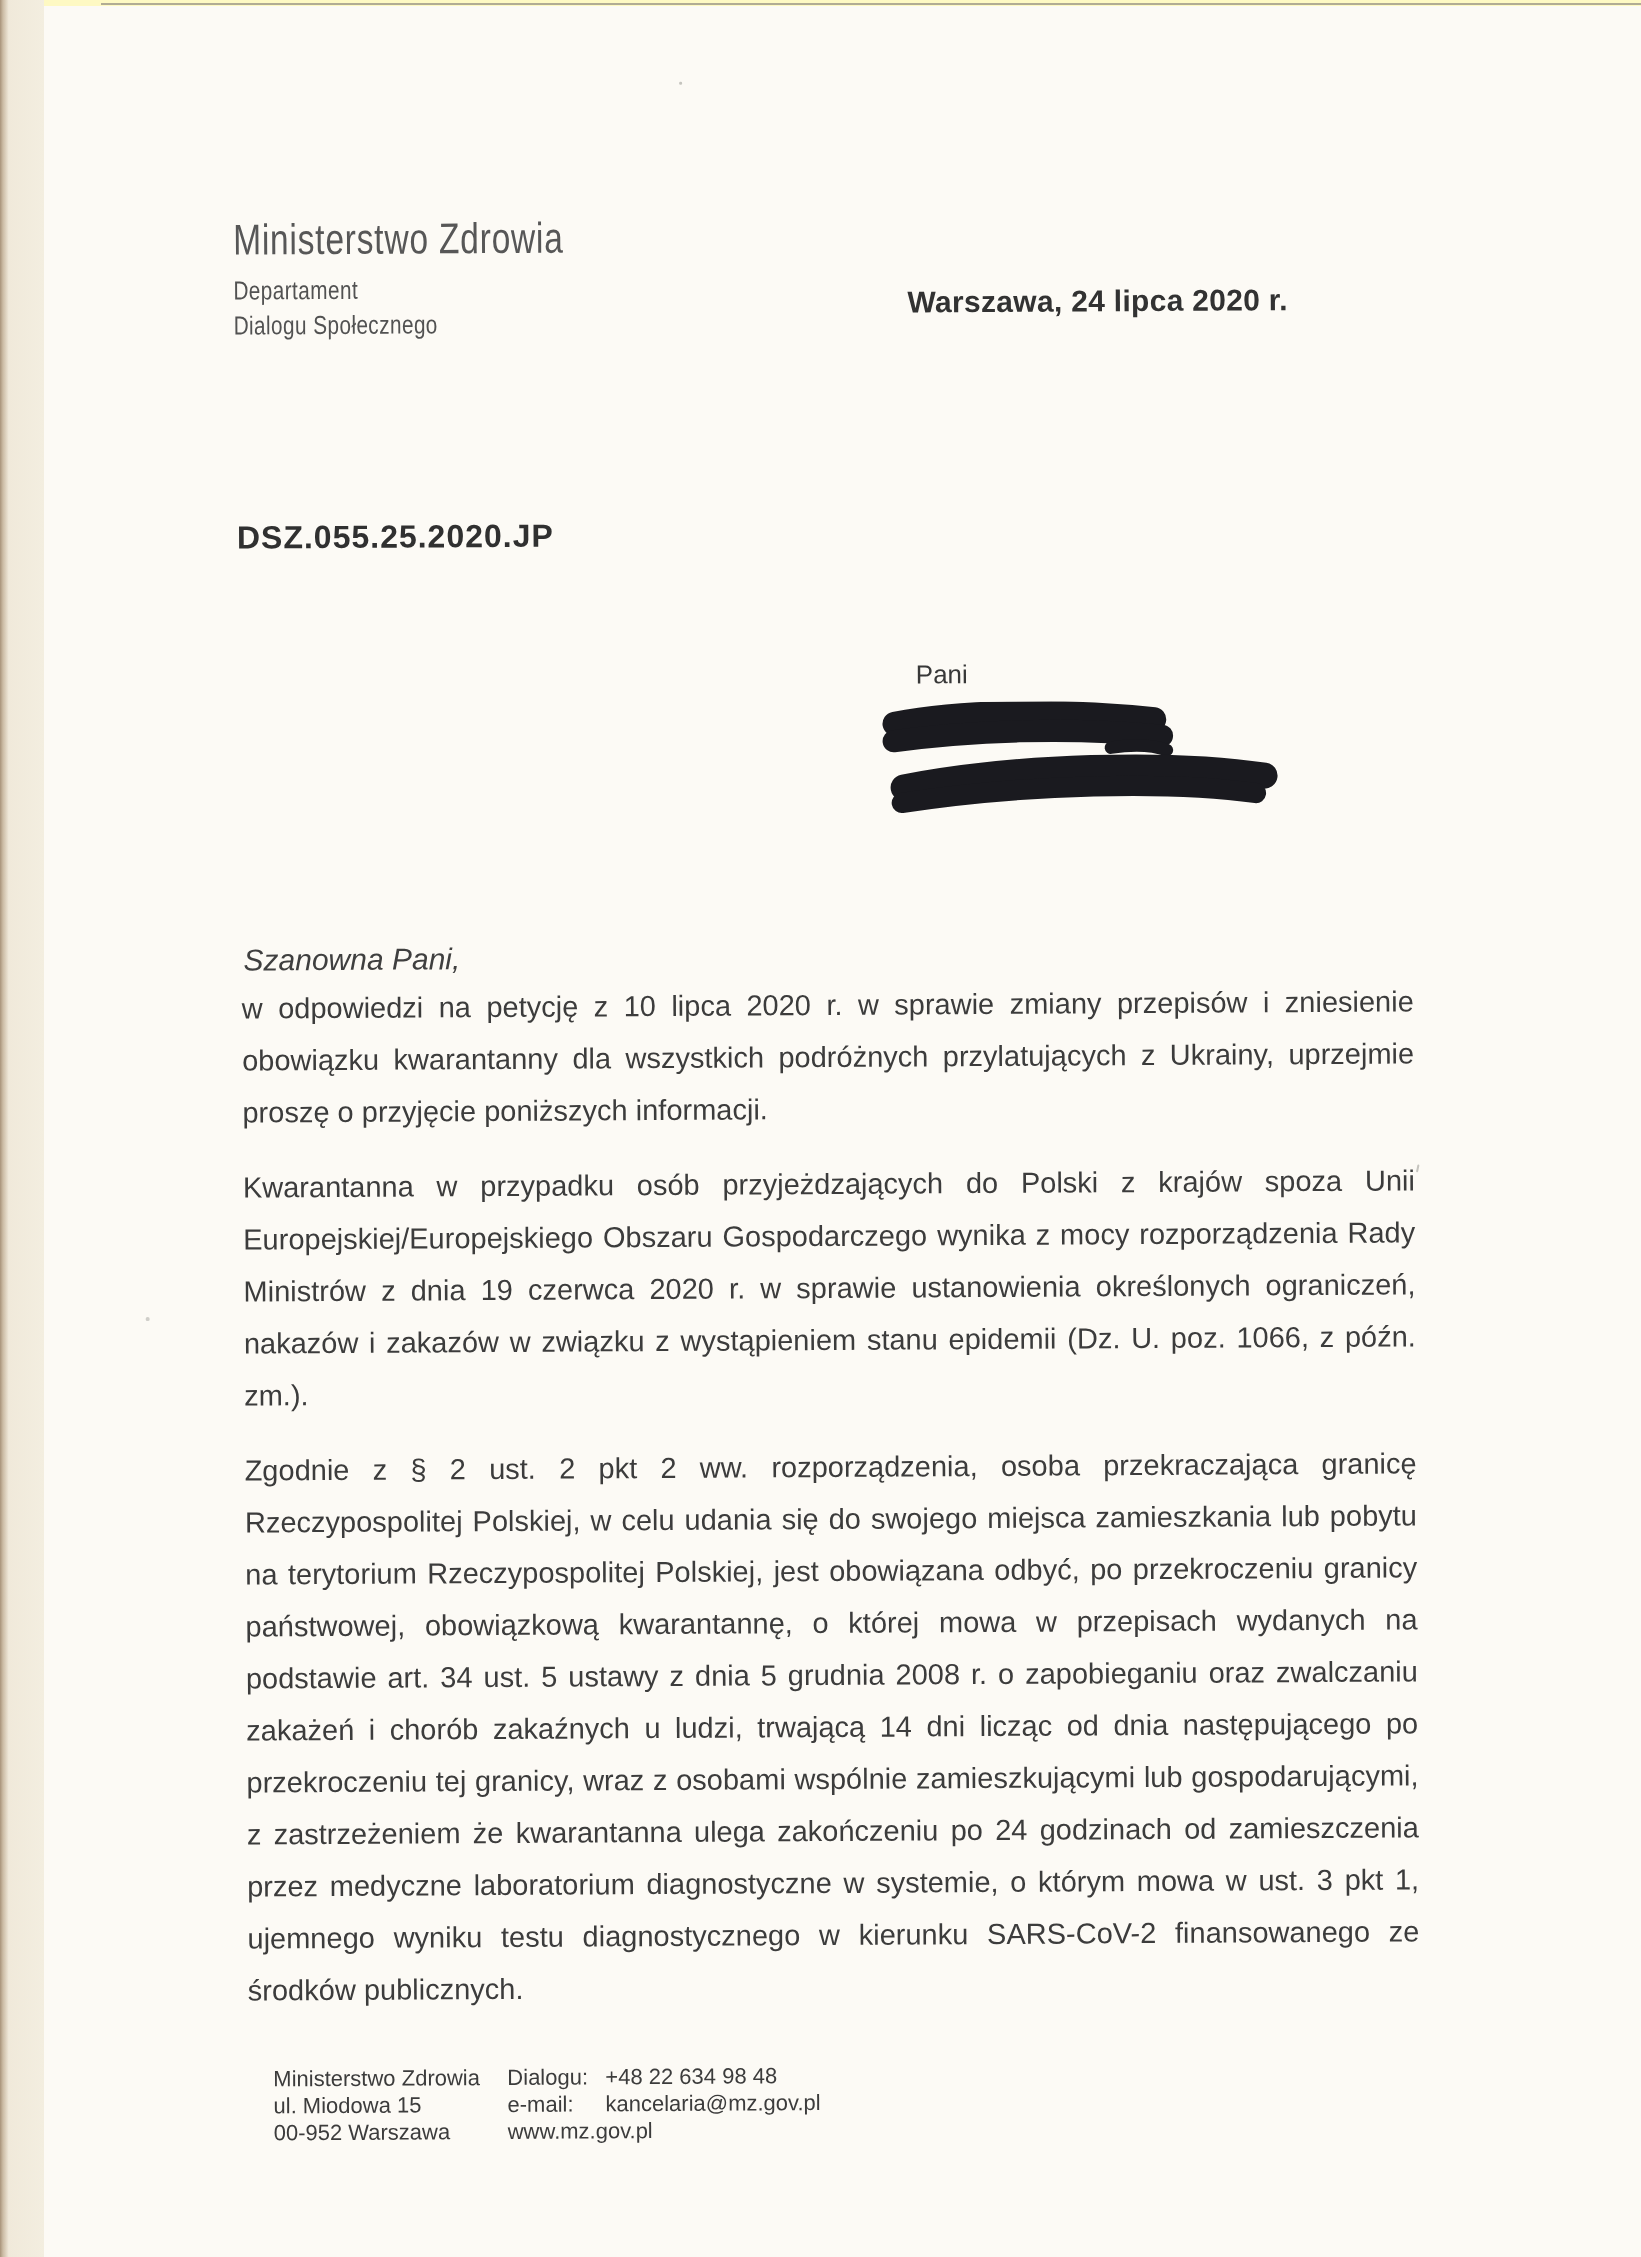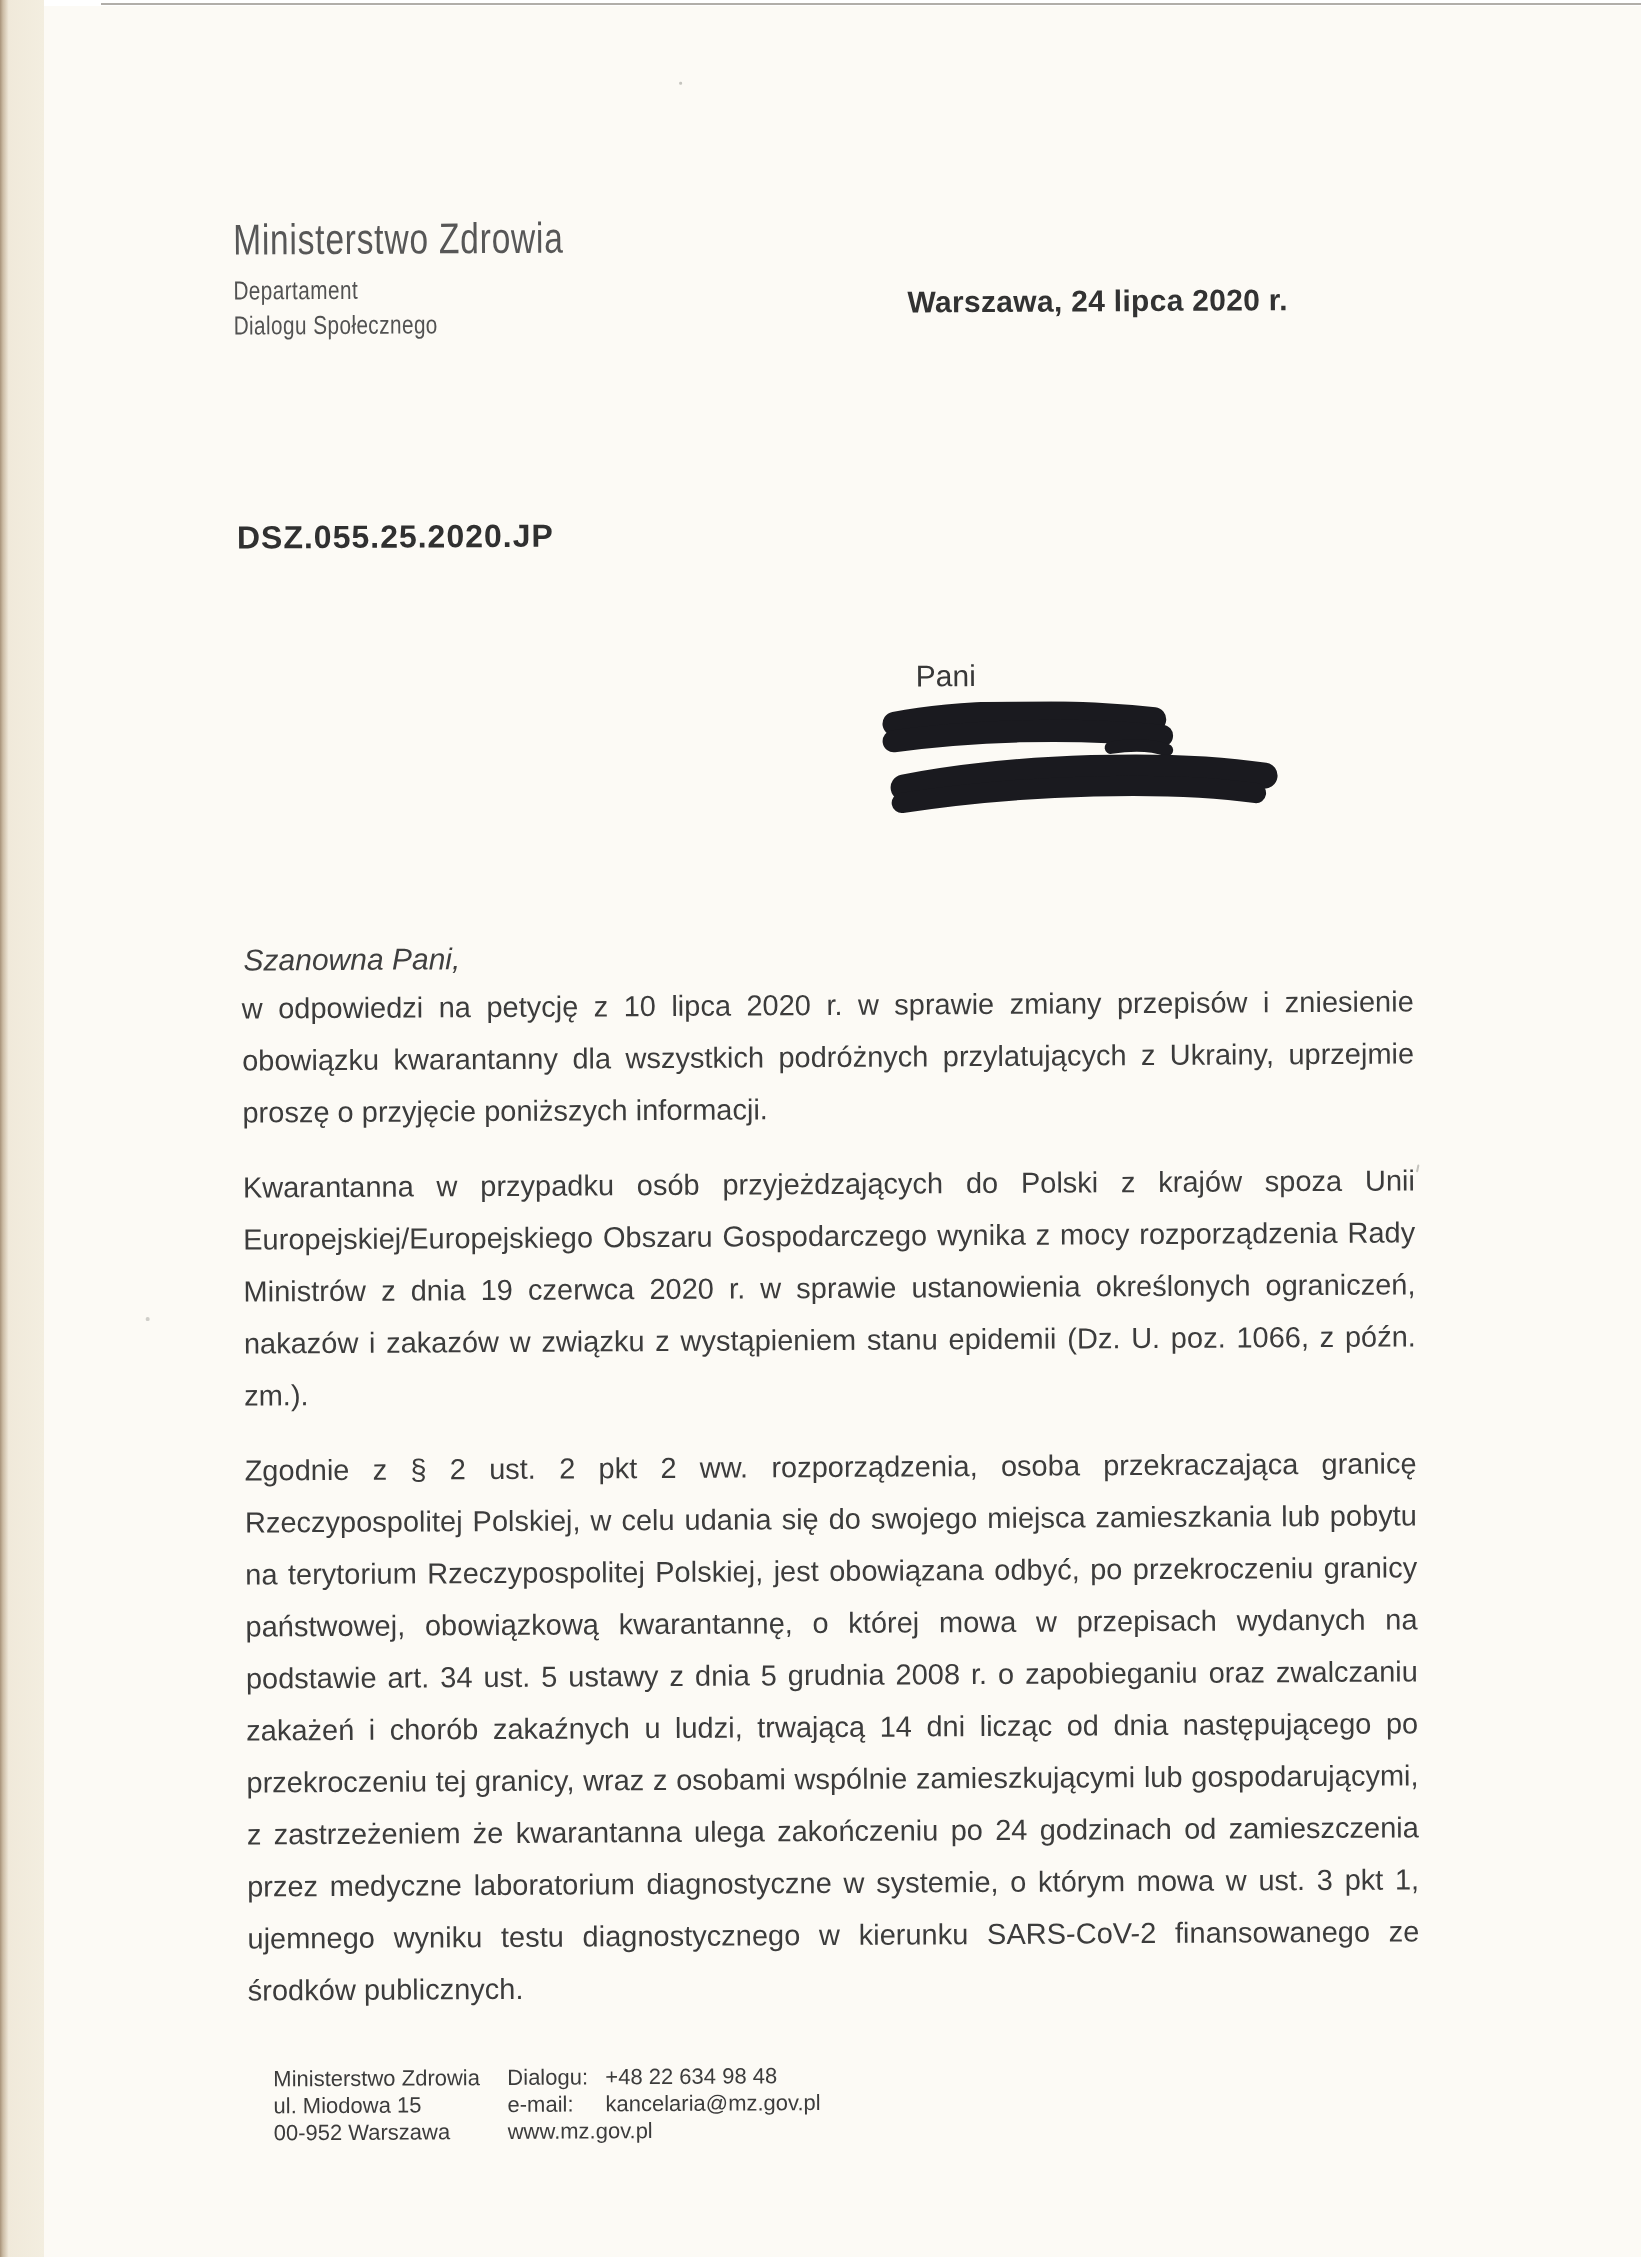--- a/index.html
+++ b/index.html
@@ -1,20 +1,20 @@
 <!DOCTYPE html>
 <html lang="pl"><head>
 <meta charset="utf-8">
 <style>
   html, body { margin: 0; padding: 0; }
   body { width: 1641px; height: 2257px; background: #efe8d8; }
 
   .page {
     position: relative; width: 1641px; height: 2257px;
-    background: #ffffff; overflow: hidden;
+    background: #fef9c3; overflow: hidden;
     font-family: "Liberation Sans", sans-serif;
   }
   
   .scan-strip-left {
     position: absolute; left: 0; top: 0; width: 44px; height: 100%;
     background: linear-gradient(90deg, #a8937a 0px, #cbbba4 2.9px, #f0e9da 8.7px, #f3eee0 100%);
   }
   .paper {
     position: absolute; left: 44px; top: 5.8px; width: 1597px; height: 2252px;
     background: #fcfaf5;
@@ -53,21 +53,21 @@
     font-size: 30px; font-weight: 700; color: #323232; letter-spacing: 0.3px;
     white-space: nowrap;
   }
   .refnum {
     position: absolute; left: 241px; top: 516px;
     font-size: 32px; font-weight: 700; color: #303030; letter-spacing: 1px;
     white-space: nowrap;
   }
   .recipient-title {
     position: absolute; left: 919px; top: 660px;
-    font-size: 30px; color: #383838;
+    font-size: 26px; color: #383838;
   }
   .redaction { position: absolute; left: 884px; top: 703px; }
 
   .salutation {
     position: absolute; left: 245px; top: 940px;
     font-size: 30px; font-style: italic; color: #3f3f3f;
   }
   .body-text {
     position: absolute; left: 243px; top: 979px; width: 1172px;
     font-size: 29px; line-height: 52px; color: #3c3c3c;

